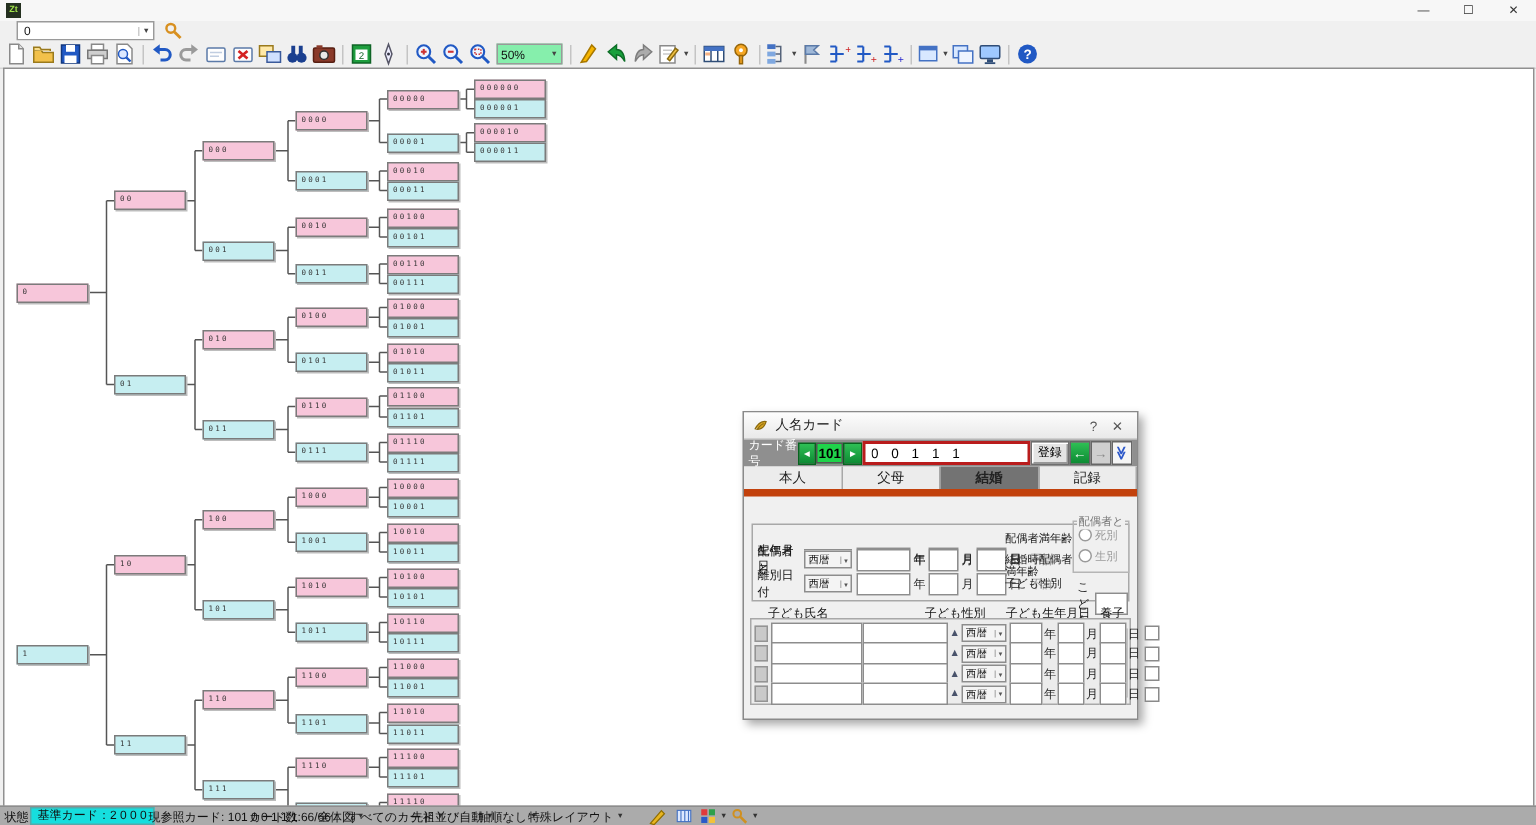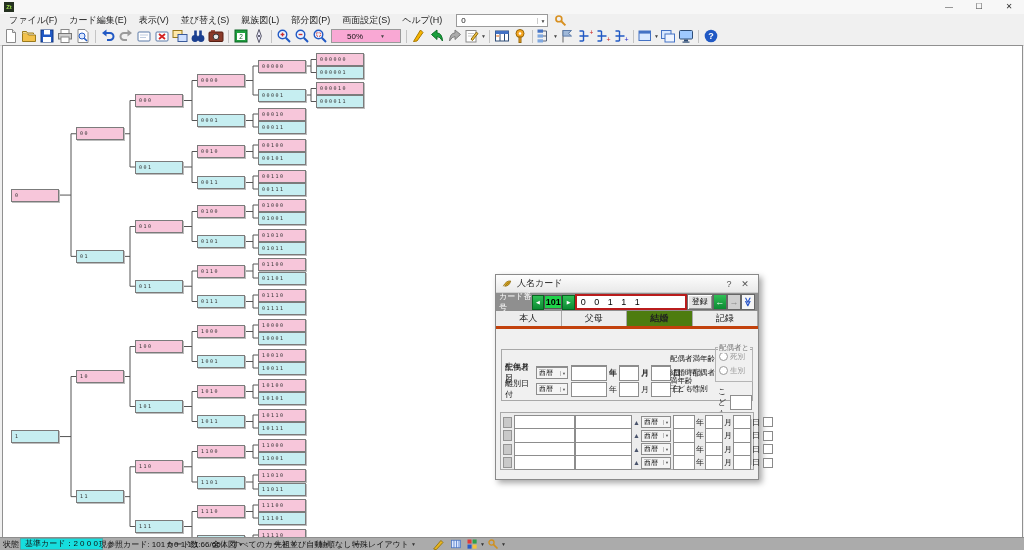--- a/index.html
+++ b/index.html
@@ -21,22 +21,22 @@
   .menu-combo{width:86px;height:11px;background:#fff;border:1px solid #9a9a9a;margin-left:8px;
               display:flex;align-items:center;padding-left:4px;font-size:8px}
   .menu-combo .caret{margin-left:auto;font-size:5px;color:#444;padding:0 2px;border-left:1px solid #ccc}
   .menu-search{margin-left:6px;display:flex;align-items:center}
   
   .toolbar{position:absolute;top:27px;left:0;right:0;height:18px;background:#f0f0f0;
            display:flex;align-items:center;padding-left:2px;border-bottom:1px solid #d5d5d5}
   .tb-btn{height:16px;min-width:18px;display:flex;align-items:center;justify-content:center}
   .tb-sep{width:1px;height:13px;background:#c4c4c4;margin:0 3px}
   .tb-caret{font-size:5px;color:#444;margin-left:1px}
-  .tb-combo{height:12px;min-width:38px;background:#f9a8d4;border:1px solid #9a9a9a;display:flex;
-            align-items:center;padding:0 15px;font-size:8px;margin:0 2px}
+  .tb-combo{height:12px;min-width:38px;background:#86efac;border:1px solid #9a9a9a;display:flex;
+            align-items:center;padding:0 2px;font-size:8px;margin:0 2px}
   
   .canvas{position:absolute;top:45px;left:2px;width:1019px;height:492px;background:#fff;
           border:1px solid #909090;overflow:hidden}
   #tree-svg{position:absolute;left:0;top:0}
   .tree-node{position:absolute;width:43px;height:11px;border:1px solid #7b7b7b;
              box-shadow:1px 1px 0 #bdbdbd;font-family:"DejaVu Sans Mono",monospace;
              font-size:5px;letter-spacing:1.5px;line-height:10px;padding-left:3px;color:#333;
              overflow:hidden}
   .pink{background:#f7c6da}.cyan{background:#c6eef1}
   
@@ -56,23 +56,23 @@
               letter-spacing:3px;padding:0 0 0 4px;font-family:"Liberation Sans",sans-serif}
   .register-btn{width:28px;height:14px;background:#e4e4e4;border:1px solid #6f6f6f;
                 box-shadow:inset 1px 1px 0 #fff,inset -1px -1px 0 #979797;font-size:8px;
                 text-align:center;line-height:13px;color:#000}
   .nav-btn{width:14px;height:14px;display:flex;align-items:center;justify-content:center;
            font-size:9px;font-weight:bold;border:1px solid #666}
   .nav-prev{background:linear-gradient(#2fbf55,#0c8a33);color:#fff}
   .nav-next{background:#cfcfcf;color:#8a8a8a}
   .nav-jump{background:#f5f5f5;color:#2b57c9}
   .chev{display:inline-block;transform:rotate(90deg);font-size:9px;font-weight:bold}
-  .dlg-tabs{height:15px;display:flex;border-bottom:3px solid #c2410c;background:#ececec}
+  .dlg-tabs{height:15px;display:flex;border-bottom:5px solid #c2410c;background:#ececec}
   .dlg-tab{flex:1;text-align:center;line-height:15px;font-size:9px;border-right:1px solid #a8a8a8;color:#222}
-  .dlg-tab.active{background:#4d7c0f;font-weight:bold}
+  .dlg-tab.active{background:#737373;font-weight:bold}
   .spouse-row{position:absolute;left:3px;top:54px;width:256px;height:14px;display:flex;align-items:center}
   .spouse-label{font-size:8px;width:46px}
   .txt{background:#fff;border:1px solid #8d8d8d;height:11px}
   .mini-btn{width:11px;height:11px;background:#d9d9d9;border:1px solid #7f7f7f;font-size:5px;
             display:flex;align-items:center;justify-content:center;color:#222}
   .counter{font-size:8px;margin-left:4px}
   .gbox{position:absolute;left:5px;top:74px;width:250px;height:50px;border:1px solid #a8a8a8}
   .grow{position:absolute;left:3px;display:flex;align-items:center;height:12px}
   .grow-label{font-size:8px;width:31px}
   .combo{width:28px;height:10px;background:#f4f4f4;border:1px solid #8d8d8d;display:flex;
@@ -109,30 +109,20 @@
 <div class="titlebar">
   <div class="app-icon">Zt</div>
   <div class="win-controls">
     <div class="win-btn">—</div>
     <div class="win-btn">☐</div>
     <div class="win-btn">✕</div>
   </div>
 </div>
 
 <div class="menubar">
-  <div id="menu-items" style="display:flex">
-      <div class="menu-item">ファイル(F)</div>
-      <div class="menu-item">カード編集(E)</div>
-      <div class="menu-item">表示(V)</div>
-      <div class="menu-item">並び替え(S)</div>
-      <div class="menu-item">親族図(L)</div>
-      <div class="menu-item">部分図(P)</div>
-      <div class="menu-item">画面設定(S)</div>
-      <div class="menu-item">ヘルプ(H)</div>
-    </div>
   <div class="menu-combo">
     <span>0</span>
     <span class="caret">▼</span>
   </div>
   <div class="menu-search">
     <svg width="13" height="13" viewBox="0 0 16 16">
       <circle cx="6" cy="6" r="3.6" fill="none" stroke="#d89020" stroke-width="2"></circle>
       <line x1="9" y1="9" x2="14" y2="14" stroke="#d89020" stroke-width="2.4"></line>
     </svg>
   </div>
@@ -589,20 +579,26 @@
         <span class="unit">年</span>
         <input class="txt" style="width: 14px;">
         <span class="unit">月</span>
         <input class="txt" style="width: 14px;">
         <span class="unit">日</span>
         <span class="unit dim" style="margin-left: 4px;">不詳</span>
       </div>
       <span class="rlabel" style="left: 168px; top: 35px; width: 45px;">子ども性別</span>
     </div>
 
+  <div class="child-headers" id="child-headers">
+      <span style="width: 100px; text-align: left; padding-left: 12px;">子ども氏名</span>
+      <span style="width: 62px; text-align: center;">子ども性別</span>
+      <span style="width: 68px; text-align: center;">子ども生年月日</span>
+      <span style="width: 22px; text-align: center;">養子</span>
+    </div>
   <div class="cbox" id="child-box">
     <div class="cscroll">
       <div class="cscroll-thumb"></div>
     </div>
   <div class="crow" style="top: 3px;">
         <span class="graysq"></span>
         <input class="txt" style="width: 55px;">
         <input class="txt" style="width: 51px;">
         <span class="gender-ic">▲</span>
         <span class="combo" style="width: 26px;">

